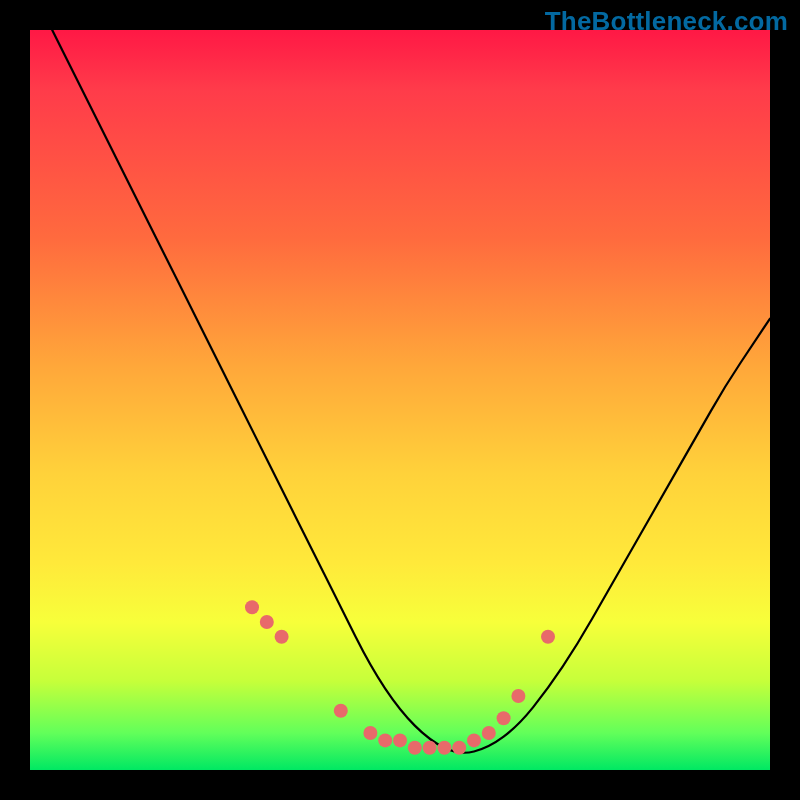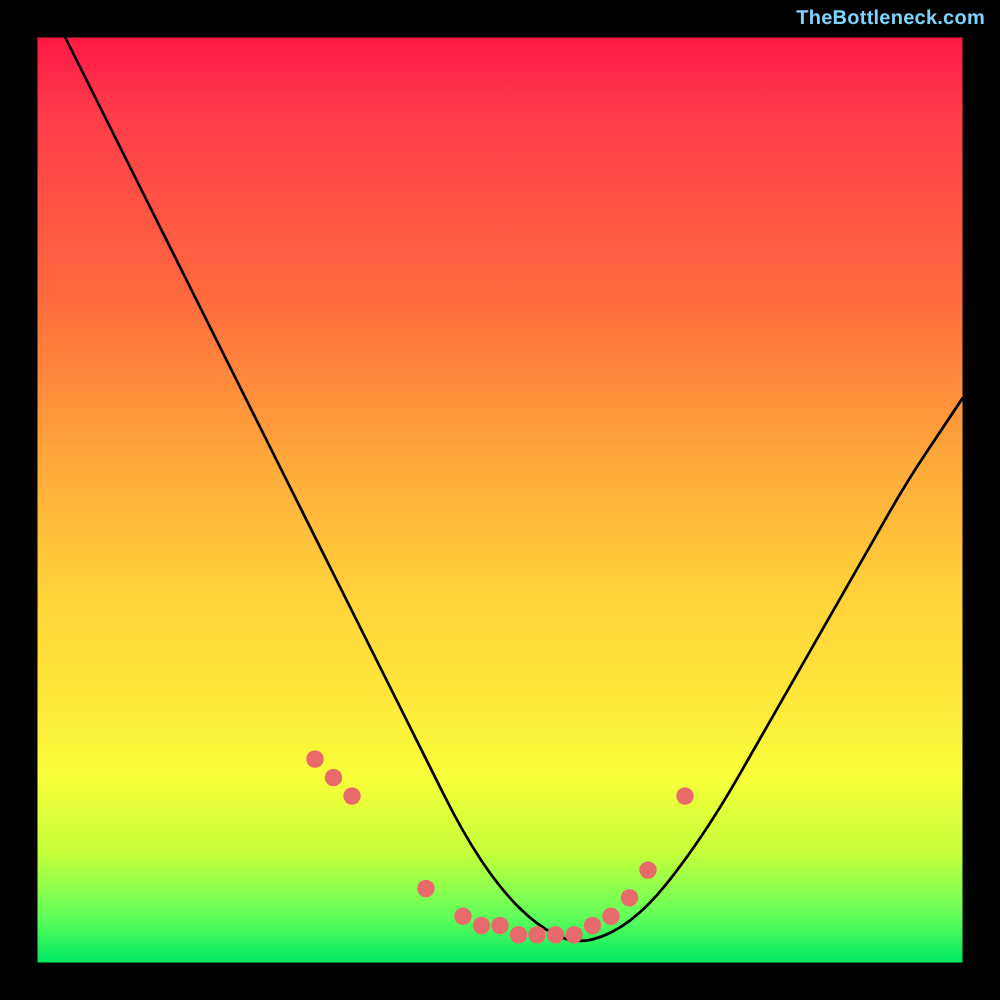--- a/index.html
+++ b/index.html
@@ -37,22 +37,22 @@
       #f7ff3a 80%,
       #c6ff3a 88%,
       #62ff5a 95%,
       #00e863 100%
     );
   }
   .watermark {
     position: absolute;
     top: 6px;
     right: 12px;
-    color: #7dd3fc;
-    font-size: 16px;
+    color: #0369a1;
+    font-size: 26px;
     font-weight: 600;
     letter-spacing: 0.2px;
     user-select: none;
   }
   svg.curve {
     position: absolute;
     left: 0;
     top: 0;
     width: 740px;
     height: 740px;

